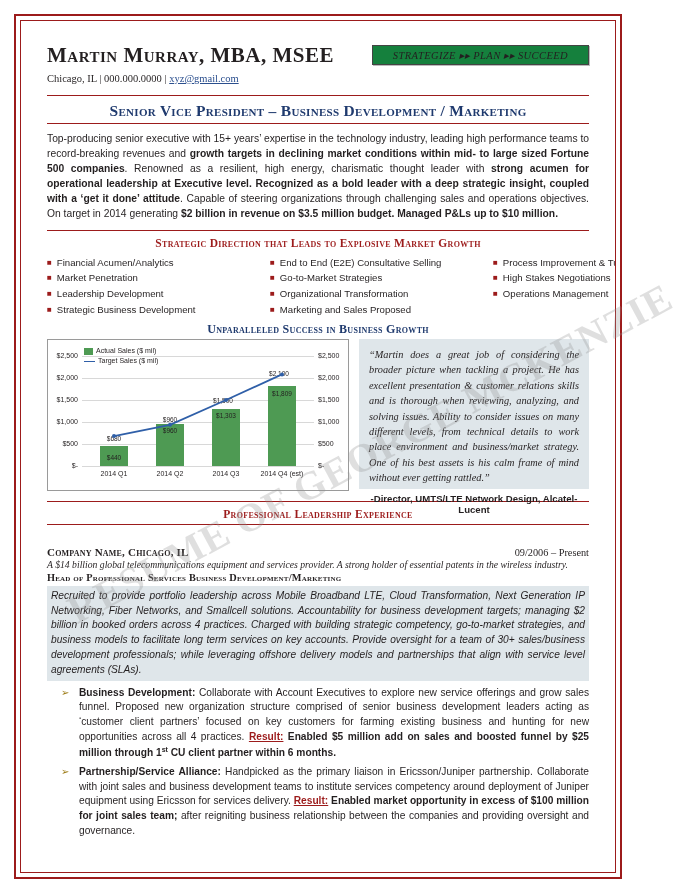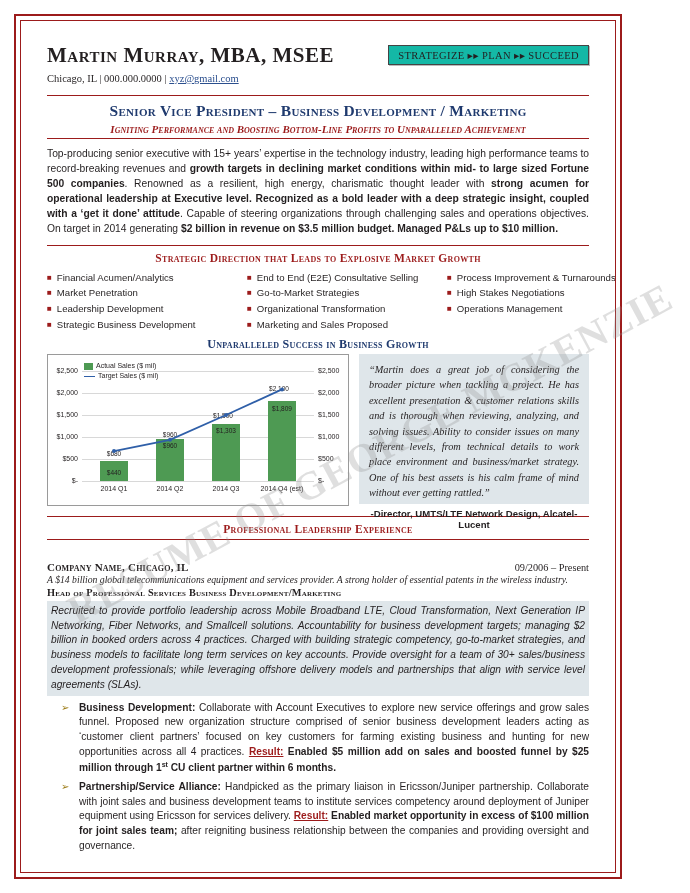--- a/index.html
+++ b/index.html
@@ -81,27 +81,28 @@
   }
   .contact .mail {
     color: #2b4f8e;
     text-decoration: underline;
   }
   .badge {
     position: absolute;
     right: 0;
     top: 2px;
     border: 1px solid #444;
-    background: #14b8a6;
-    padding: 3px 9px;
+    background: #15803d;
+    padding: 3px 20px;
     font-family: "Liberation Serif", serif;
     font-size: 10.5px;
     letter-spacing: 0.4px;
     color: #231f20;
     box-shadow: 1px 1px 0 #bbb;
+    font-style: italic;
   }
   .rule {
     border: 0;
     border-top: 1.6px solid #9c1b1b;
     margin: 6px 0 6px 0;
   }
   .rule.thin {
     border-top: 1px solid #9c1b1b;
     margin: 3px 0 6px 0;
   }
@@ -138,21 +139,21 @@
     font-family: "Liberation Serif", serif;
     font-weight: bold;
     font-size: 11.5px;
     color: #9c1b1b;
     letter-spacing: 0.3px;
     margin-top: 2px;
   }
   
   .comp {
     display: flex;
-    gap: 0;
+    gap: 23px;
     margin-top: 6px;
     margin-bottom: 4px;
   }
   .comp-col {
     flex: 1;
   }
   .comp-col.c1 { flex: 0 0 200px; }
   .comp-col.c2 { flex: 0 0 200px; }
   .comp-item {
     font-size: 9.6px;
@@ -351,21 +352,20 @@
       <div class="name"><span style="font-variant:small-caps">Martin</span> <span style="font-variant:small-caps">Murray</span>, <span style="font-variant:small-caps">MBA</span>, <span style="font-variant:small-caps">MSEE</span></div>
       <div class="contact">
         <span>Chicago, IL | 000.000.0000 | </span><span class="mail">xyz@gmail.com</span>
       </div>
       <div class="badge" style="font-variant: small-caps;">STRATEGIZE ▸▸ PLAN ▸▸ SUCCEED</div>
     </div>
 
     <hr class="rule">
 
     <div class="title-line" style="font-variant: small-caps;">Senior Vice President – Business Development / Marketing</div>
-    <div class="tagline" style="font-variant: small-caps;">Igniting Performance and Boosting Bottom-Line Profits to Unparalleled Achievement</div>
     <hr class="rule thin">
 
     <div class="summary">
       Top-producing senior executive with 15+ years’ expertise in the technology industry, leading high performance
       teams to record-breaking revenues and <b>growth targets in declining market conditions within mid- to large sized
       Fortune 500 companies</b>. Renowned as a resilient, high energy, charismatic thought leader with <b>strong acumen for
       operational leadership at Executive level. Recognized as a bold leader with a deep strategic insight, coupled
       with a ‘get it done’ attitude</b>. Capable of steering organizations through challenging sales and operations objectives. On
       target in 2014 generating <b>$2 billion in revenue on $3.5 million budget. Managed P&amp;Ls up to $10 million.</b>
     </div>

